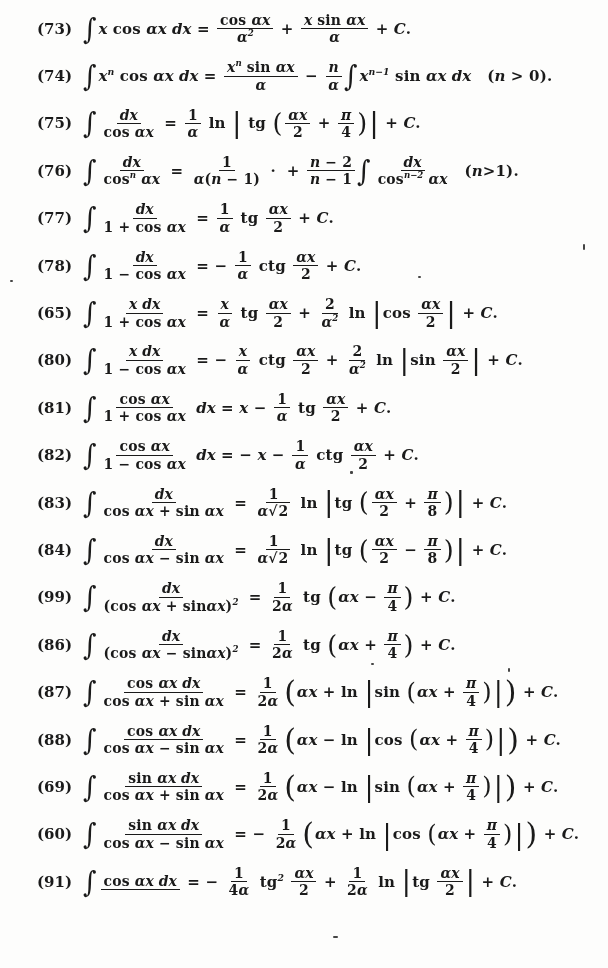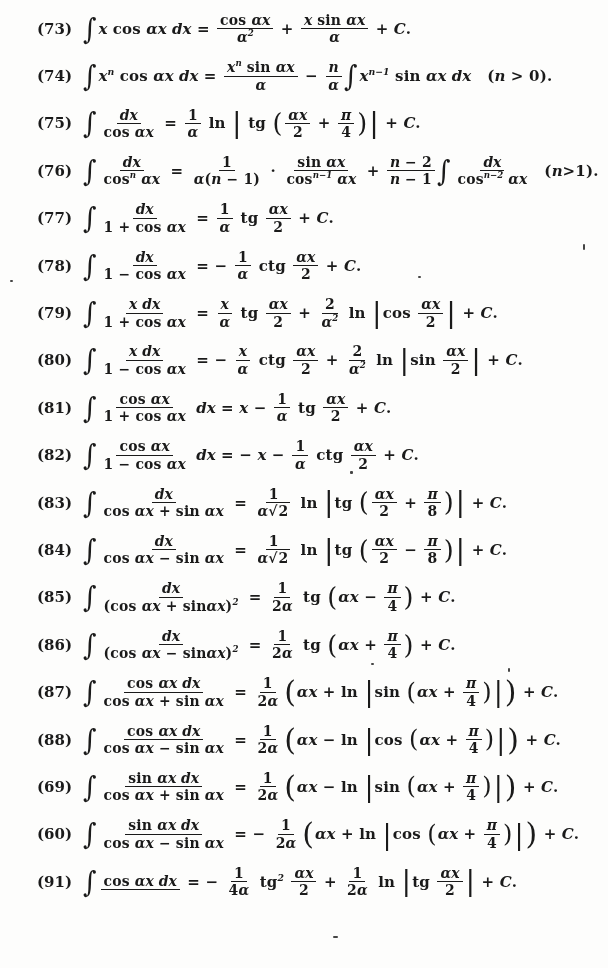--- a/index.html
+++ b/index.html
@@ -92,21 +92,20 @@
         </span>
       </div>
       <div class="row">
         <span class="no">(76)</span>
         <span class="eq">
           <span class="int">∫</span>
           <span class="frac"><span class="num"><span class="it">dx</span></span><span class="den"><span class="rm">cos</span><sup>n</sup><span class="rm"> </span><span class="it">αx</span></span></span>
           <span class="rm"> = </span>
           <span class="frac"><span class="num"><span class="rm">1</span></span><span class="den"><span class="it">α</span><span class="rm">(</span><span class="it">n</span><span class="rm"> − 1)</span></span></span>
           <span class="rm"> · </span>
-          <span class="frac"><span class="num"><span class="rm">sin </span><span class="it">αx</span></span><span class="den"><span class="rm">cos</span><sup>n−1</sup><span class="rm"> </span><span class="it">αx</span></span></span>
           <span class="rm"> + </span>
           <span class="frac"><span class="num"><span class="it">n</span><span class="rm"> − 2</span></span><span class="den"><span class="it">n</span><span class="rm"> − 1</span></span></span>
           <span class="int">∫</span>
           <span class="frac"><span class="num"><span class="it">dx</span></span><span class="den"><span class="rm">cos</span><sup>n−2</sup><span class="rm"> </span><span class="it">αx</span></span></span>
           <span class="sp" style="width: 12px;"></span>
           <span class="rm">(</span>
           <span class="it">n</span>
           <span class="rm">&gt;1).</span>
         </span>
       </div>
@@ -132,21 +131,21 @@
           <span class="rm"> = − </span>
           <span class="frac"><span class="num"><span class="rm">1</span></span><span class="den"><span class="it">α</span></span></span>
           <span class="rm"> ctg </span>
           <span class="frac"><span class="num"><span class="it">αx</span></span><span class="den"><span class="rm">2</span></span></span>
           <span class="rm"> + </span>
           <span class="it">C</span>
           <span class="rm">.</span>
         </span>
       </div>
       <div class="row">
-        <span class="no">(79)</span>
+        <span class="no">(65)</span>
         <span class="eq">
           <span class="int">∫</span>
           <span class="frac"><span class="num"><span class="it">x dx</span></span><span class="den"><span class="rm">1 + cos </span><span class="it">αx</span></span></span>
           <span class="rm"> = </span>
           <span class="frac"><span class="num"><span class="it">x</span></span><span class="den"><span class="it">α</span></span></span>
           <span class="rm"> tg </span>
           <span class="frac"><span class="num"><span class="it">αx</span></span><span class="den"><span class="rm">2</span></span></span>
           <span class="rm"> + </span>
           <span class="frac"><span class="num"><span class="rm">2</span></span><span class="den"><span class="it">α</span><sup>2</sup></span></span>
           <span class="rm"> ln </span>
@@ -252,21 +251,21 @@
           <span class="rm"> − </span>
           <span class="frac"><span class="num"><span class="it">π</span></span><span class="den"><span class="rm">8</span></span></span>
           <span class="big" style="font-size: 1.7em;">)</span>
           <span class="big" style="font-size: 1.9em;">|</span>
           <span class="rm"> + </span>
           <span class="it">C</span>
           <span class="rm">.</span>
         </span>
       </div>
       <div class="row">
-        <span class="no">(85)</span>
+        <span class="no">(99)</span>
         <span class="eq">
           <span class="int">∫</span>
           <span class="frac"><span class="num"><span class="it">dx</span></span><span class="den"><span class="rm">(cos </span><span class="it">αx</span><span class="rm"> + sin</span><span class="it">αx</span><span class="rm">)</span><sup>2</sup></span></span>
           <span class="rm"> = </span>
           <span class="frac"><span class="num"><span class="rm">1</span></span><span class="den"><span class="rm">2</span><span class="it">α</span></span></span>
           <span class="rm"> tg </span>
           <span class="big" style="font-size: 1.7em;">(</span>
           <span class="it">αx</span>
           <span class="rm"> − </span>
           <span class="frac"><span class="num"><span class="it">π</span></span><span class="den"><span class="rm">4</span></span></span>

